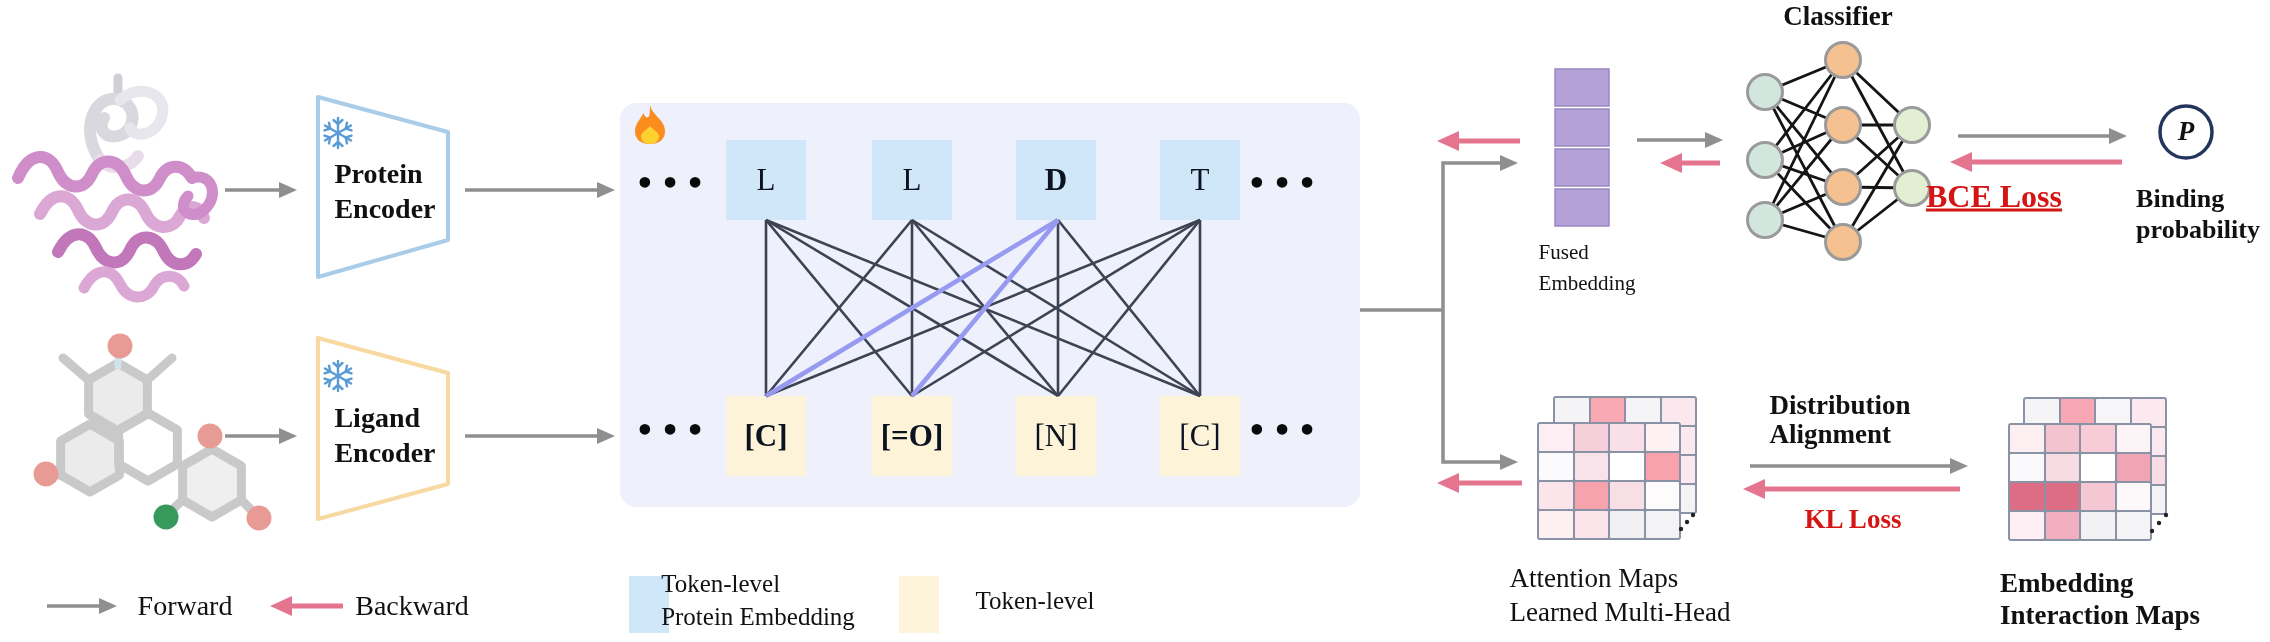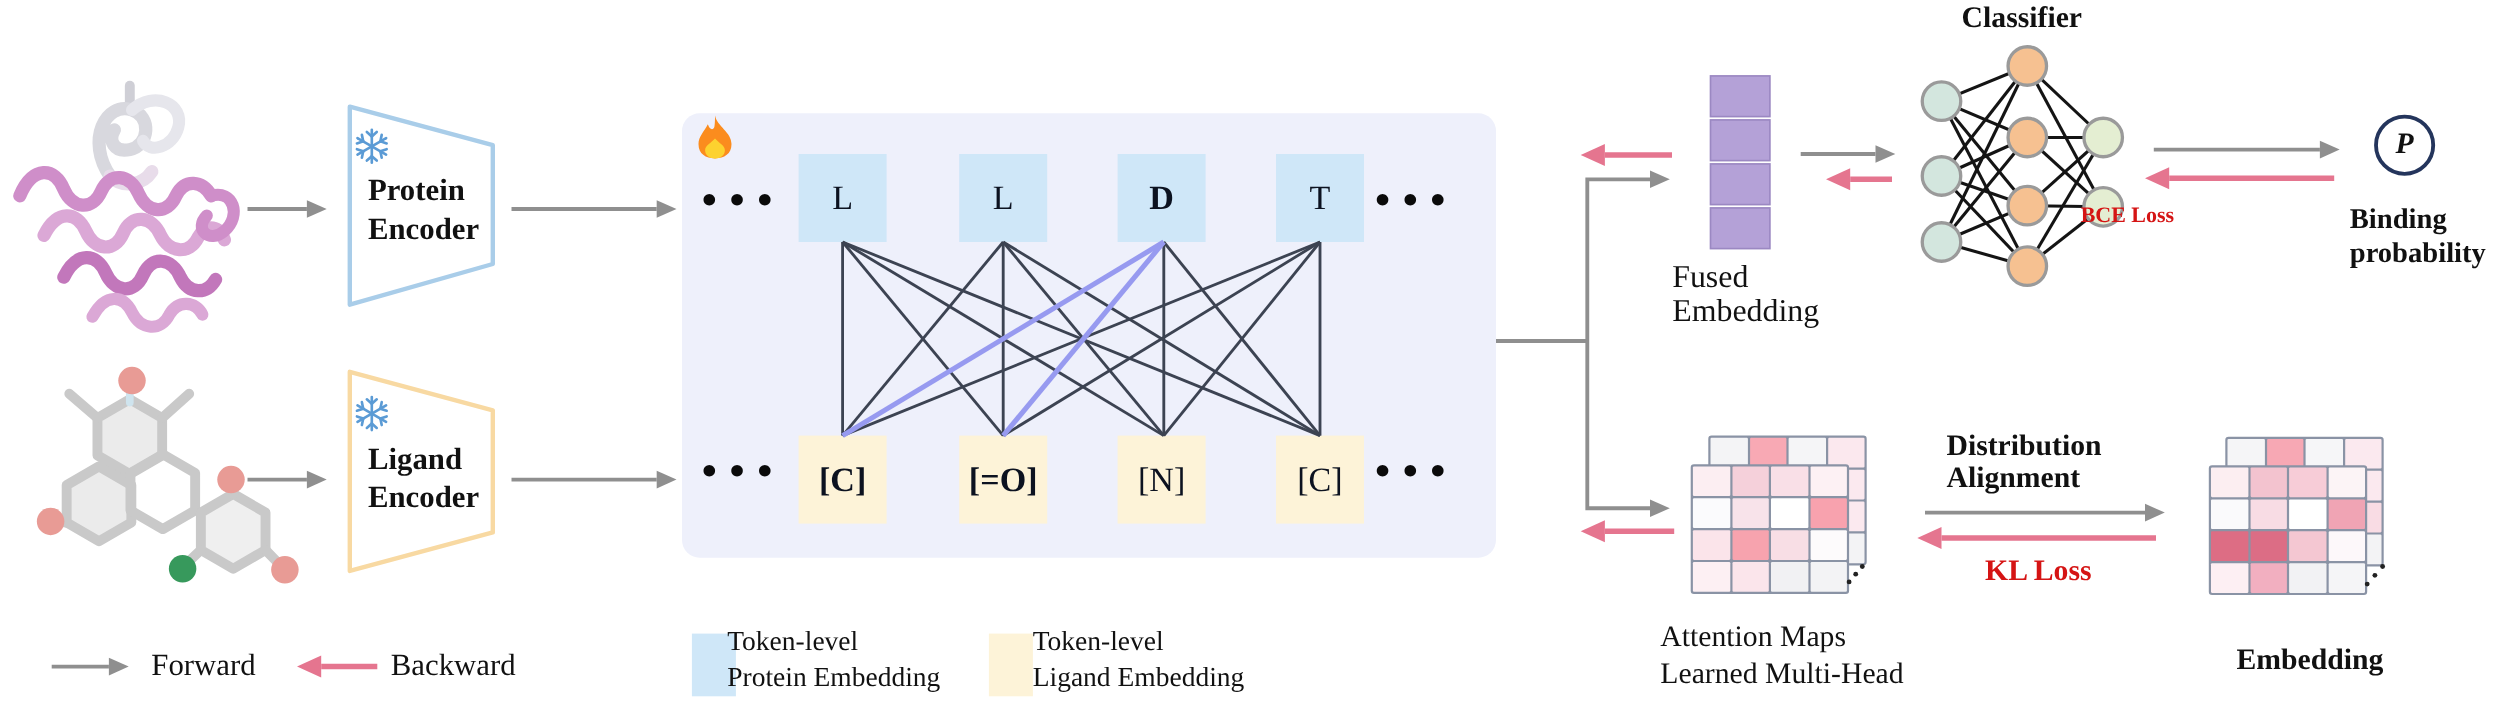--- a/index.html
+++ b/index.html
@@ -317,55 +317,55 @@
 
   <div class="lbl b" style="left:385px;top:191px;font-size:28px;line-height:35px;">
     <div>Protein</div>
     <div>Encoder</div>
   </div>
   <div class="lbl b" style="left:385px;top:435px;font-size:28px;line-height:35px;">
     <div>Ligand</div>
     <div>Encoder</div>
   </div>
 
-  <div class="lbl" style="left:1587px;top:268px;font-size:29px;line-height:31px;">
+  <div class="lbl" style="left:1587px;top:268px;font-size:21px;line-height:31px;">
     <div>Fused</div>
     <div>Embedding</div>
   </div>
 
   <div class="lbl b" style="left:1838px;top:16px;font-size:27px;">Classifier</div>
 
-  <div class="lbl b red" style="left:1934px;top:196px;font-size:20px;">BCE Loss</div>
+  <div class="lbl b red" style="left:1994px;top:196px;font-size:32px;text-decoration:underline;">BCE Loss</div>
 
   <div class="lbl b" style="left:2186px;top:131px;font-size:27px;font-style:italic;">P</div>
 
   <div class="lbl b" style="left:2198px;top:214px;font-size:26px;line-height:31px;">
     <div>Binding</div>
     <div>probability</div>
   </div>
 
   <div class="lbl b" style="left:1840px;top:420px;font-size:27px;line-height:29px;">
     <div>Distribution</div>
     <div>Alignment</div>
   </div>
   <div class="lbl b red" style="left:1853px;top:519px;font-size:27px;">KL Loss</div>
 
   <div class="lbl" style="left:1620px;top:595px;font-size:27px;line-height:34px;">
     <div>Attention Maps</div>
     <div>Learned Multi-Head</div>
   </div>
   <div class="lbl b" style="left:2100px;top:599px;font-size:27px;line-height:32px;">
     <div>Embedding</div>
+    <div>Interaction Maps</div>
   </div>
 
   <div class="lbl" style="left:185px;top:606px;font-size:28px;">Forward</div>
   <div class="lbl" style="left:412px;top:606px;font-size:28px;">Backward</div>
 
   <div class="lbl" style="left:758px;top:600px;font-size:25px;line-height:33px;">
     <div>Token-level</div>
     <div>Protein Embedding</div>
   </div>
   <div class="lbl" style="left:1035px;top:600px;font-size:25px;line-height:33px;">
     <div>Token-level</div>
-    <div>Ligand Embedding</div>
   </div>
 
 </div>
 
 </body></html>

